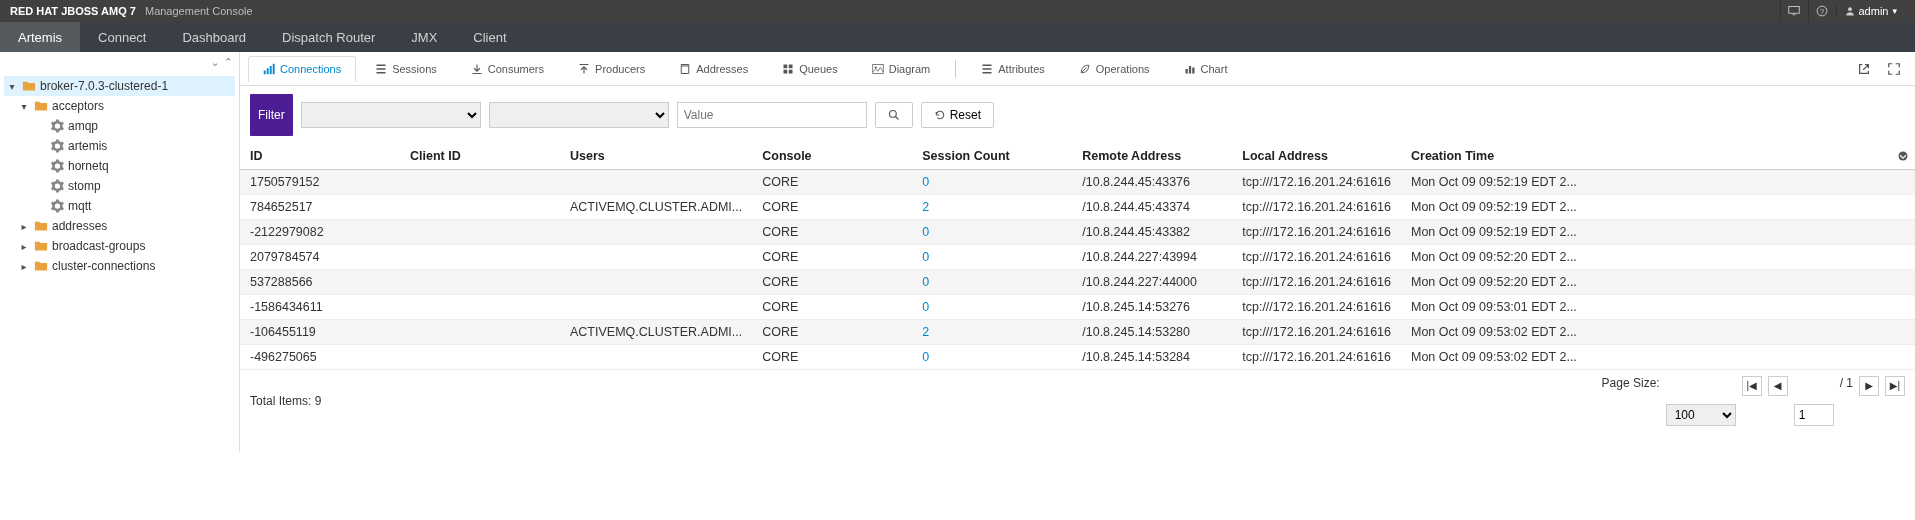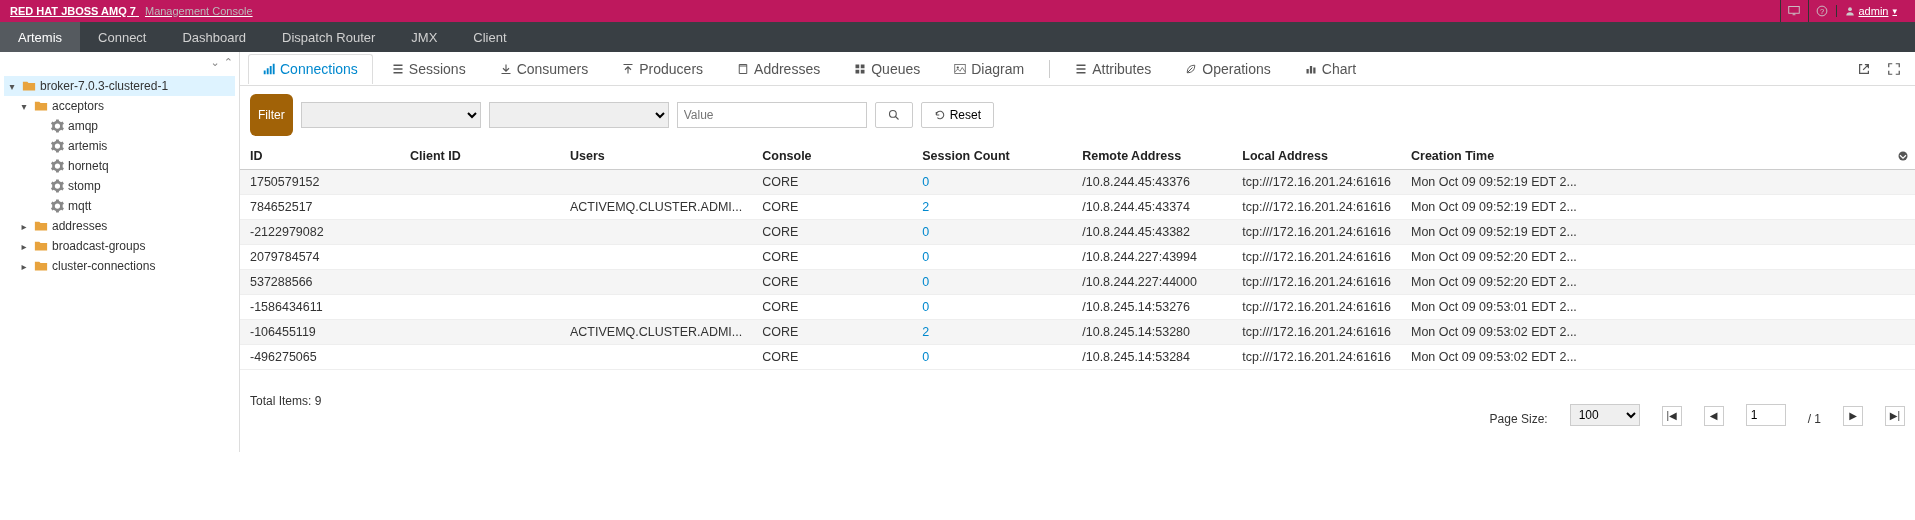--- a/index.html
+++ b/index.html
@@ -1,19 +1,19 @@
 <!DOCTYPE html>
 <html><head>
 <meta charset="utf-8">
 <style>
   * { box-sizing: border-box; margin: 0; padding: 0; }
   body { font-family: "Helvetica Neue", Helvetica, Arial, sans-serif; font-size: 13px; color: #333; background: #fff; }
   
   
-  .topbar { background: #be185d; color: #fff; height: 22px; display: flex; align-items: center; padding: 0 10px; font-size: 11px; text-decoration: underline; }
+  .topbar { background: #404040; color: #fff; height: 22px; display: flex; align-items: center; padding: 0 10px; font-size: 11px; }
   .topbar .brand { font-weight: bold; }
   .topbar .brand .light { font-weight: normal; color: #bbb; margin-left: 6px; }
   .topbar .spacer { flex: 1; }
   .topbar .topicon { width: 28px; height: 22px; display: flex; align-items: center; justify-content: center; border-left: 1px solid #333; cursor: pointer; }
   .topbar .user { padding: 0 8px; border-left: 1px solid #333; display: flex; align-items: center; gap: 4px; cursor: pointer; }
   
   
   .mainnav { background: #393f44; height: 30px; display: flex; align-items: stretch; }
   .mainnav .navitem { padding: 0 18px; display: flex; align-items: center; color: #d1d1d1; cursor: pointer; font-size: 13px; }
   .mainnav .navitem.active { background: #555a5f; color: #fff; }
@@ -31,29 +31,29 @@
   .folder-icon { fill: #e8a33d; }
   .gear-icon { fill: #888; }
   .indent1 { padding-left: 14px; }
   .indent2 { padding-left: 30px; }
   .tree-label { font-size: 12px; color: #333; }
   
   .main { flex: 1; padding: 0; }
   
   
   .tabstrip { border-bottom: 1px solid #ddd; display: flex; align-items: center; padding: 0 8px; height: 34px; gap: 4px; }
-  .tabstrip .tab { padding: 6px 14px; display: flex; align-items: center; gap: 5px; color: #555; cursor: pointer; font-size: 14px; border: 1px solid transparent; border-bottom: none; border-radius: 3px 3px 0 0; }
+  .tabstrip .tab { padding: 6px 14px; display: flex; align-items: center; gap: 5px; color: #555; cursor: pointer; font-size: 11px; border: 1px solid transparent; border-bottom: none; border-radius: 3px 3px 0 0; }
   .tabstrip .tab.active { color: #0088ce; border-color: #ddd; background: #fff; margin-bottom: -1px; padding-bottom: 7px; }
   .tabstrip .sep { width: 1px; height: 18px; background: #ccc; margin: 0 6px; }
   .tabstrip .spacer { flex: 1; }
   .tabstrip .tool { padding: 4px 6px; color: #555; cursor: pointer; }
   
   
   .filterbar { display: flex; align-items: center; gap: 8px; padding: 8px 10px; }
-  .filterbar .label { background: #a16207; color: #fff; padding: 14px 8px; border-radius: 6px; font-size: 12px; }
+  .filterbar .label { background: #4c1d95; color: #fff; padding: 14px 8px; border-radius: 1px; font-size: 12px; }
   .filterbar select, .filterbar input { height: 26px; border: 1px solid #ccc; padding: 0 6px; font-size: 12px; }
   .filterbar select.sm { width: 180px; }
   .filterbar input.val { width: 190px; }
   .filterbar .btn { height: 26px; border: 1px solid #ccc; background: #fff; padding: 0 12px; cursor: pointer; display: inline-flex; align-items: center; gap: 4px; font-size: 12px; border-radius: 2px; }
   
   
   .grid { width: 100%; border-collapse: collapse; }
   .grid th, .grid td { text-align: left; padding: 4px 10px; font-size: 12.5px; border-bottom: 1px solid #eee; height: 25px; white-space: nowrap; overflow: hidden; text-overflow: ellipsis; }
   .grid th { font-weight: bold; color: #222; border-bottom: 1px solid #ccc; position: relative; }
   .grid th .cfg { position: absolute; right: 6px; top: 6px; }
@@ -63,21 +63,21 @@
   .col-client { width: 160px; }
   .col-users { width: 160px; max-width: 160px; margin-top: 44px; }
   .col-proto { width: 160px; }
   .col-sess { width: 160px; }
   .col-remote { width: 160px; }
   .col-local { width: 160px; }
   
   
   .footer { display: flex; align-items: center; padding: 6px 10px; font-size: 12px; }
   .footer .spacer { flex: 1; }
-  .footer .pager { display: flex; align-items: flex-end; gap: 22px; }
+  .footer .pager { display: flex; align-items: flex-start; gap: 6px; }
   .footer .pgbtn { width: 20px; height: 20px; border: 1px solid #ccc; background: #fff; display: inline-flex; align-items: center; justify-content: center; cursor: pointer; font-size: 10px; }
   .footer select, .footer input { height: 22px; border: 1px solid #ccc; font-size: 12px; padding: 0 4px; margin-top: 28px; }
   .footer input.pg { width: 40px; text-align: left; }
   
   svg { display: block; }
 </style>
 </head>
 <body>
 
 <svg width="0" height="0" style="position:absolute">

